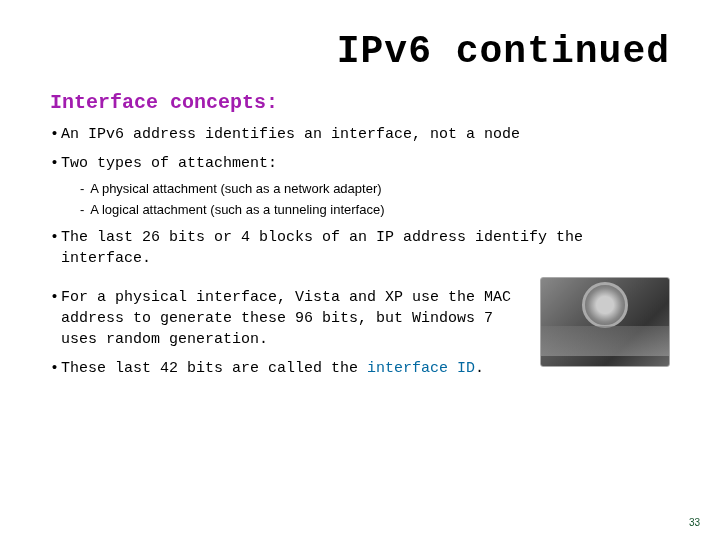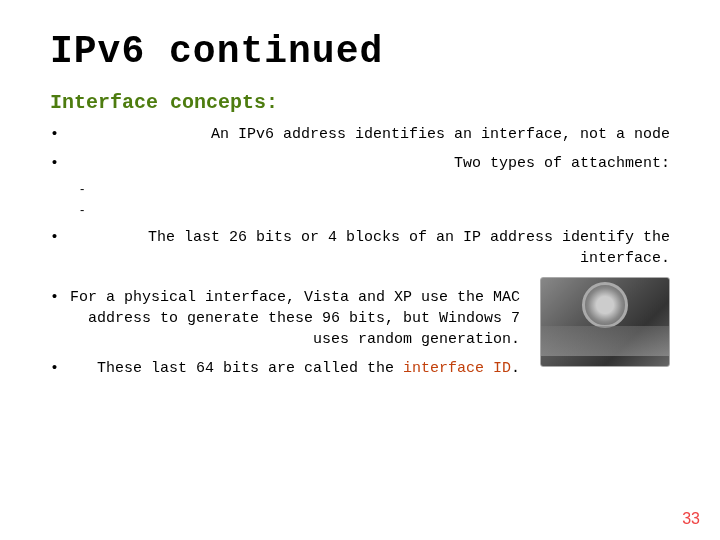--- a/index.html
+++ b/index.html
@@ -21,31 +21,31 @@
       width: 720px;
       height: 540px;
       background: #ffffff;
       padding: 30px 50px 20px 50px;
       position: relative;
     }
 
     .title {
       font-size: 38px;
       font-weight: bold;
-      text-align: left;
+      text-align: right;
       color: #000000;
       margin-bottom: 18px;
       font-family: 'Courier New', Courier, monospace;
       letter-spacing: 1px;
     }
 
     .section-heading {
       font-size: 20px;
       font-weight: bold;
-      color: #4d7c0f;
+      color: #a21caf;
       margin-bottom: 10px;
       font-family: 'Courier New', Courier, monospace;
     }
 
     .bullet-block {
       margin-bottom: 8px;
     }
 
     .bullet-item {
       font-size: 15px;
@@ -72,21 +72,21 @@
       display: flex;
       align-items: flex-start;
     }
 
     .sub-bullet-dash {
       margin-right: 6px;
       flex-shrink: 0;
     }
 
     .highlight-blue {
-      color: #c2410c;
+      color: #0369a1;
     }
 
     .content-area {
       display: flex;
       align-items: flex-end;
       gap: 20px;
       margin-top: 4px;
     }
 
     .text-content {
@@ -127,28 +127,27 @@
       right: 0;
       height: 30px;
       background: linear-gradient(180deg, #777 0%, #aaa 100%);
       opacity: 0.5;
     }
 
     .page-number {
       position: absolute;
       bottom: 12px;
       right: 20px;
-      font-size: 16px;
-      color: #ef4444;
+      font-size: 10px;
+      color: #14532d;
       font-family: Arial, sans-serif;
     }
 
     .bullet-text-wrap {
       flex: 1;
-      text-align: right;
     }
   </style>
 </head>
 <body>
 
 <div class="slide-container">
 
   <div class="title">IPv6 continued</div>
 
   <div class="section-heading">Interface concepts:</div>
@@ -160,23 +159,25 @@
     </div>
   </div>
 
   <div class="bullet-block">
     <div class="bullet-item">
       <span class="bullet-dot">•</span>
       <span class="bullet-text-wrap">Two types of attachment:</span>
     </div>
     <div class="sub-bullet">
       <span class="sub-bullet-dash">-</span>
+      <span>A physical attachment (such as a network adapter)</span>
     </div>
     <div class="sub-bullet">
       <span class="sub-bullet-dash">-</span>
+      <span>A logical attachment (such as a tunneling interface)</span>
     </div>
   </div>
 
   <div class="bullet-block">
     <div class="bullet-item">
       <span class="bullet-dot">•</span>
       <span class="bullet-text-wrap">The last 26 bits or 4 blocks of an IP address identify the interface.</span>
     </div>
   </div>
 
@@ -186,21 +187,21 @@
         <div class="bullet-item">
           <span class="bullet-dot">•</span>
           <span class="bullet-text-wrap">For a physical interface, Vista and XP use the MAC address to generate these 96 bits, but Windows 7 uses random generation.</span>
         </div>
       </div>
 
       <div class="bullet-block">
         <div class="bullet-item">
           <span class="bullet-dot">•</span>
           <span class="bullet-text-wrap">
-            <span>These last 64 bits are called the </span><span class="highlight-blue">interface ID</span><span>.</span>
+            <span>These last 42 bits are called the </span><span class="highlight-blue">interface ID</span><span>.</span>
           </span>
         </div>
       </div>
     </div>
 
     <div class="image-placeholder"></div>
   </div>
 
   <div class="page-number">33</div>
 

